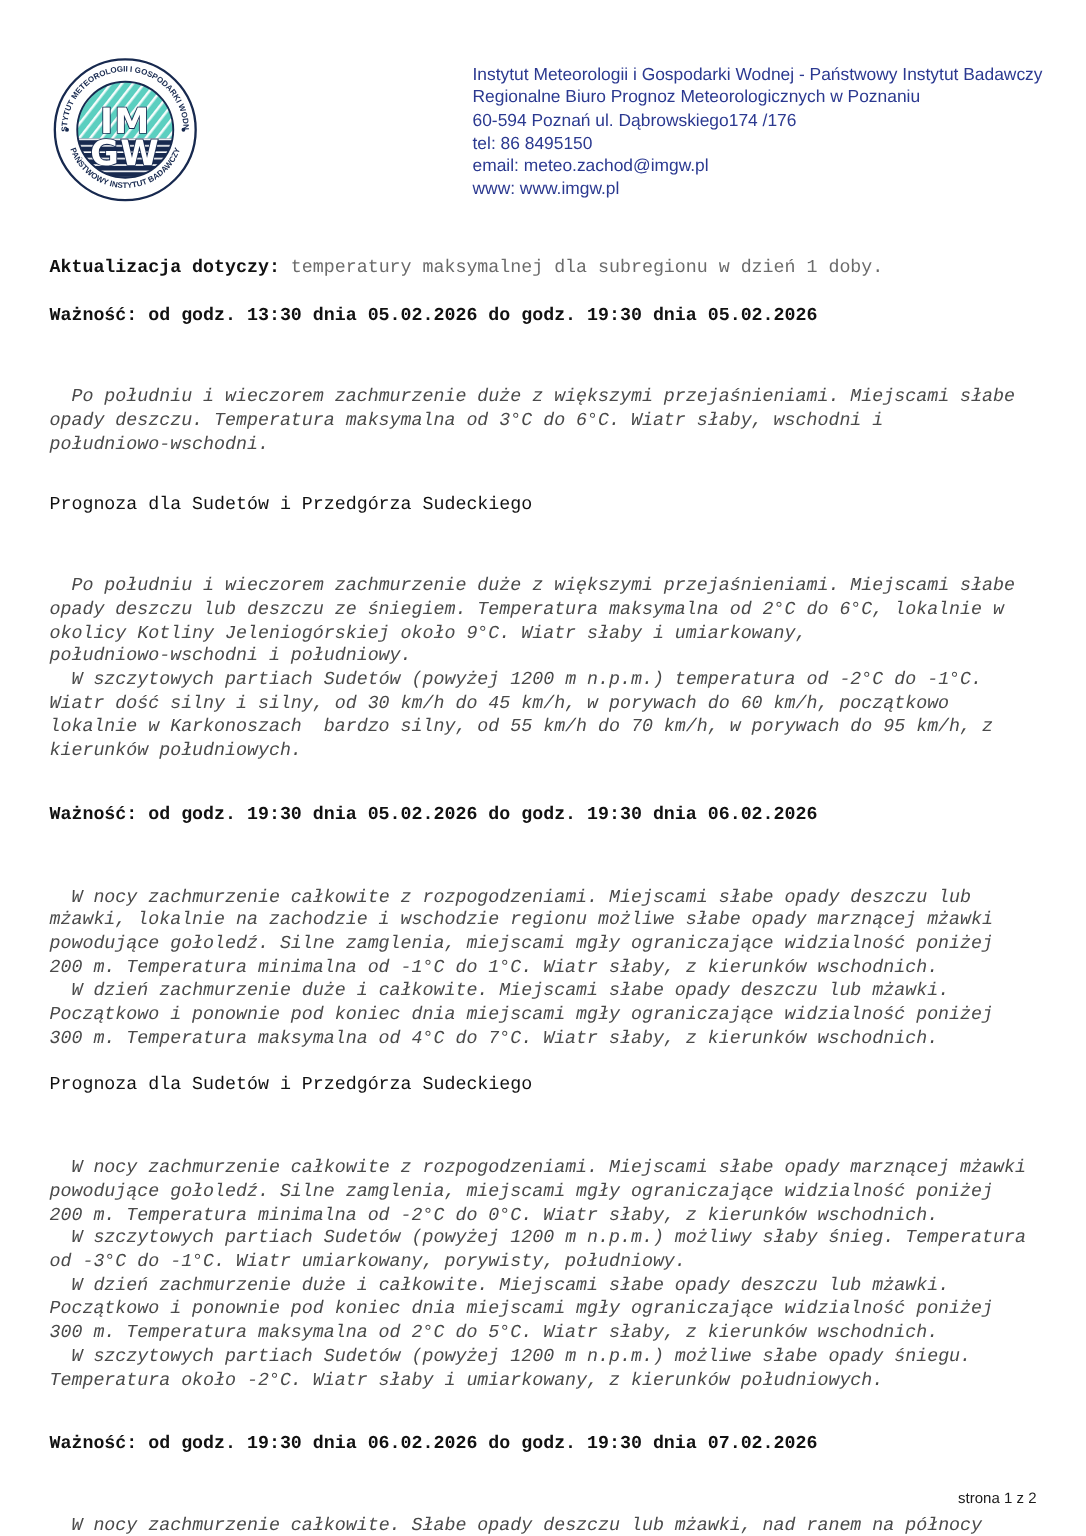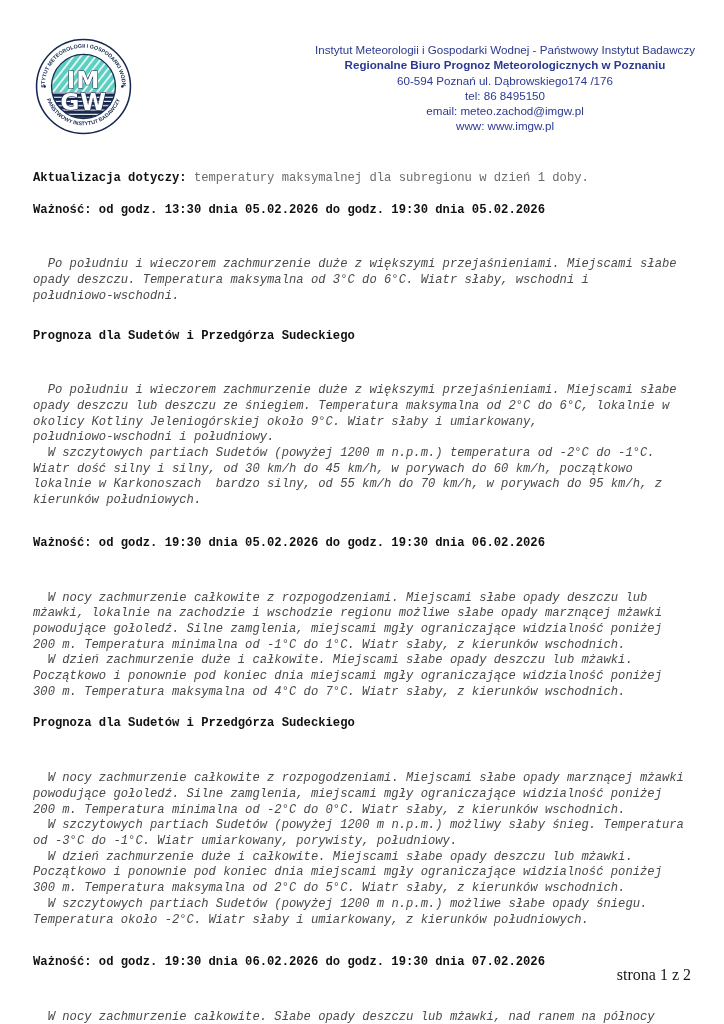--- a/index.html
+++ b/index.html
@@ -9,26 +9,26 @@
     position:relative;
     overflow:hidden;
     font-family:"Liberation Mono", monospace;
   }
   .page { position:absolute; inset:0; }
 
   
   .logo-wrap { position:absolute; left:35px; top:38px; width:97px; height:97px; }
   .org-block {
     position:absolute; top:42px; right:29px;
-    text-align:center;
+    text-align:left;
     font-family:"Liberation Sans", sans-serif;
     font-size:11.6px; line-height:15.3px;
     color:#2b3990;
   }
-  .org-block .bold { font-weight:bold; }
+  .org-block .bold { font-weight:normal; }
 
   
   .content { position:absolute; left:33px; right:33px; top:171px; }
 
   .title-line { font-size:15px; font-weight:bold; letter-spacing:0.6px; line-height:18px; margin-bottom:1px; white-space:nowrap; }
   .title-main { color:#2323cc; }
   .title-suffix { color:#dd1111; margin-left:13px; }
 
   .update-line { font-size:12.2px; line-height:15.7px; margin-bottom:16px; }
   .update-label { font-weight:bold; color:#111111; }
@@ -38,31 +38,31 @@
     font-size:12.2px; line-height:15.7px; font-weight:bold; color:#111111;
     margin-bottom:14px; white-space:pre-wrap;
   }
   .para {
     font-size:12.2px; line-height:15.7px;
     font-style:italic; color:#4a4a4a;
     white-space:pre-wrap;
     margin-top:39px;
   }
   .subheading {
-    font-size:12.2px; line-height:15.7px; font-weight:bold; color:#111111;
+    font-size:12.2px; line-height:15.7px; font-weight:normal; color:#111111;
     white-space:pre-wrap;
   }
   .mb-m { margin-bottom:16px; }
   .mb-p { margin-bottom:24px; }
   .mb-l { margin-bottom:27px; }
 
   .footer {
-    position:absolute; right:33px; top:966px;
-    font-family:Liberation Serif, serif;
-    font-size:16px; color:#1a1a1a;
+    position:absolute; right:33px; top:994px;
+    font-family:Liberation Sans, sans-serif;
+    font-size:10px; color:#1a1a1a;
   }
 </style>
 </head>
 <body>
 
 <div class="page">
 
   <div class="logo-wrap">
     <svg viewBox="0 0 100 100" width="97" height="97">
       <defs>

